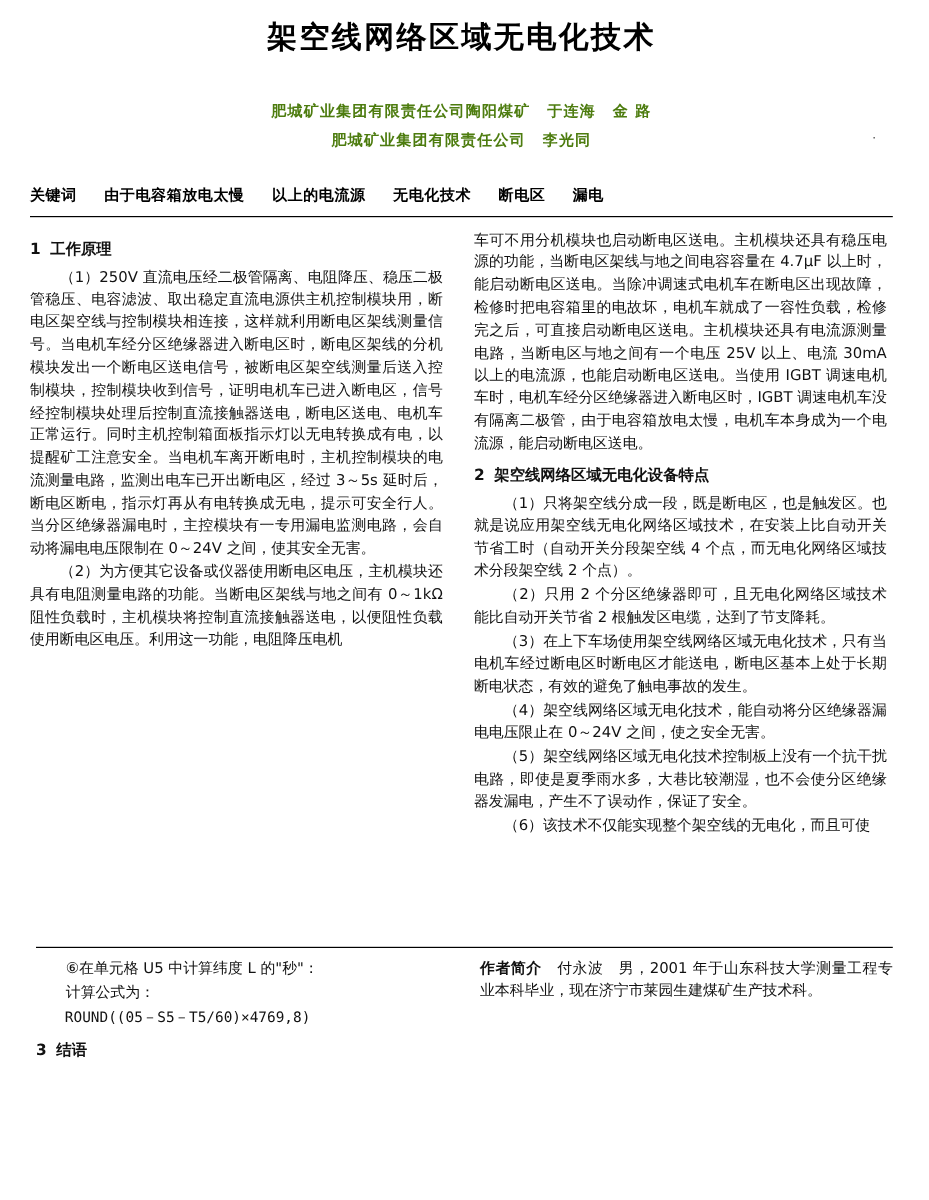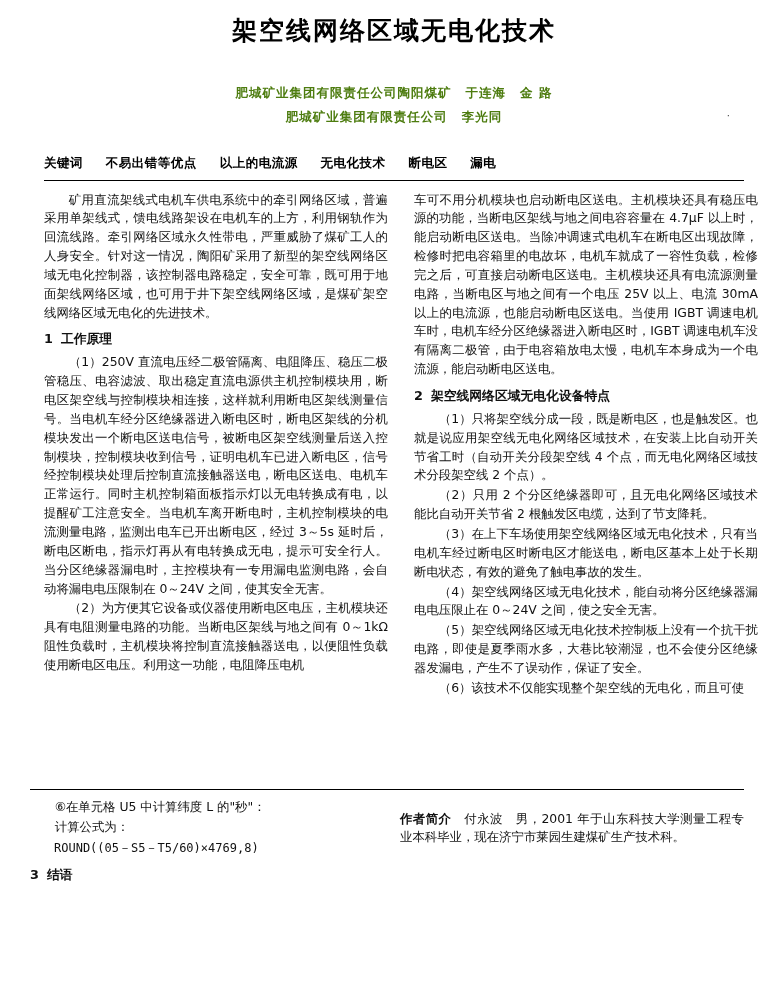--- a/index.html
+++ b/index.html
@@ -12,21 +12,21 @@
     background: #ffffff;
     font-family: "DejaVu Sans", "Liberation Sans", sans-serif;
     color: #111111;
     position: relative;
     overflow: hidden;
   }
   .page {
     width: 774px;
     height: 888px;
     box-sizing: border-box;
-    padding: 6px 30px 0 44px;
+    padding: 6px 30px 0 25px;
     position: relative;
   }
   .title {
     text-align: center;
     font-family: "DejaVu Serif", "Liberation Serif", serif;
     font-weight: bold;
     font-size: 25px;
     letter-spacing: 2px;
     margin-top: 8px;
     margin-bottom: 6px;
@@ -99,21 +99,20 @@
   .formula {
     margin: 2px 0 2px 2em;
     font-size: 12.4px;
     line-height: 1.5;
   }
   .mono {
     font-family: "DejaVu Sans Mono", "Liberation Mono", monospace;
     font-size: 12px;
   }
   .bio {
-    margin-top: 12px;
     font-size: 12.4px;
     line-height: 1.52;
     text-align: justify;
   }
   .bio .lbl { font-weight: bold; }
   .footsec {
     font-size: 12.8px;
     font-weight: bold;
     margin-top: 10px;
   }
@@ -139,33 +138,32 @@
     <div>
       <span>肥城矿业集团有限责任公司陶阳煤矿</span><span class="sp"></span><span>于连海</span><span class="sp"></span><span>金  路</span>
     </div>
     <div>
       <span>肥城矿业集团有限责任公司</span><span class="sp"></span><span>李光同</span>
     </div>
   </div>
 
   <div class="keywords">
     <span class="kw">关键词</span>
-    <span class="kw">不易出错等优点</span>
+    <span class="kw">由于电容箱放电太慢</span>
     <span class="kw">以上的电流源</span>
     <span class="kw">无电化技术</span>
     <span class="kw">断电区</span>
     <span class="kw">漏电</span>
   </div>
 
   <hr class="rule">
 
   <div class="cols">
 
     <div class="col">
-      <p class="ind">矿用直流架线式电机车供电系统中的牵引网络区域，普遍采用单架线式，馈电线路架设在电机车的上方，利用钢轨作为回流线路。牵引网络区域永久性带电，严重威胁了煤矿工人的人身安全。针对这一情况，陶阳矿采用了新型的架空线网络区域无电化控制器，该控制器电路稳定，安全可靠，既可用于地面架线网络区域，也可用于井下架空线网络区域，是煤矿架空线网络区域无电化的先进技术。</p>
 
       <div class="sec">
         <span class="num">1</span><span>工作原理</span>
       </div>
 
       <p class="ind">（1）250V 直流电压经二极管隔离、电阻降压、稳压二极管稳压、电容滤波、取出稳定直流电源供主机控制模块用，断电区架空线与控制模块相连接，这样就利用断电区架线测量信号。当电机车经分区绝缘器进入断电区时，断电区架线的分机模块发出一个断电区送电信号，被断电区架空线测量后送入控制模块，控制模块收到信号，证明电机车已进入断电区，信号经控制模块处理后控制直流接触器送电，断电区送电、电机车正常运行。同时主机控制箱面板指示灯以无电转换成有电，以提醒矿工注意安全。当电机车离开断电时，主机控制模块的电流测量电路，监测出电车已开出断电区，经过 3～5s 延时后，断电区断电，指示灯再从有电转换成无电，提示可安全行人。当分区绝缘器漏电时，主控模块有一专用漏电监测电路，会自动将漏电电压限制在 0～24V 之间，使其安全无害。</p>
       <p class="ind">（2）为方便其它设备或仪器使用断电区电压，主机模块还具有电阻测量电路的功能。当断电区架线与地之间有 0～1kΩ阻性负载时，主机模块将控制直流接触器送电，以便阻性负载使用断电区电压。利用这一功能，电阻降压电机</p>
     </div>
 
     <div class="col">

